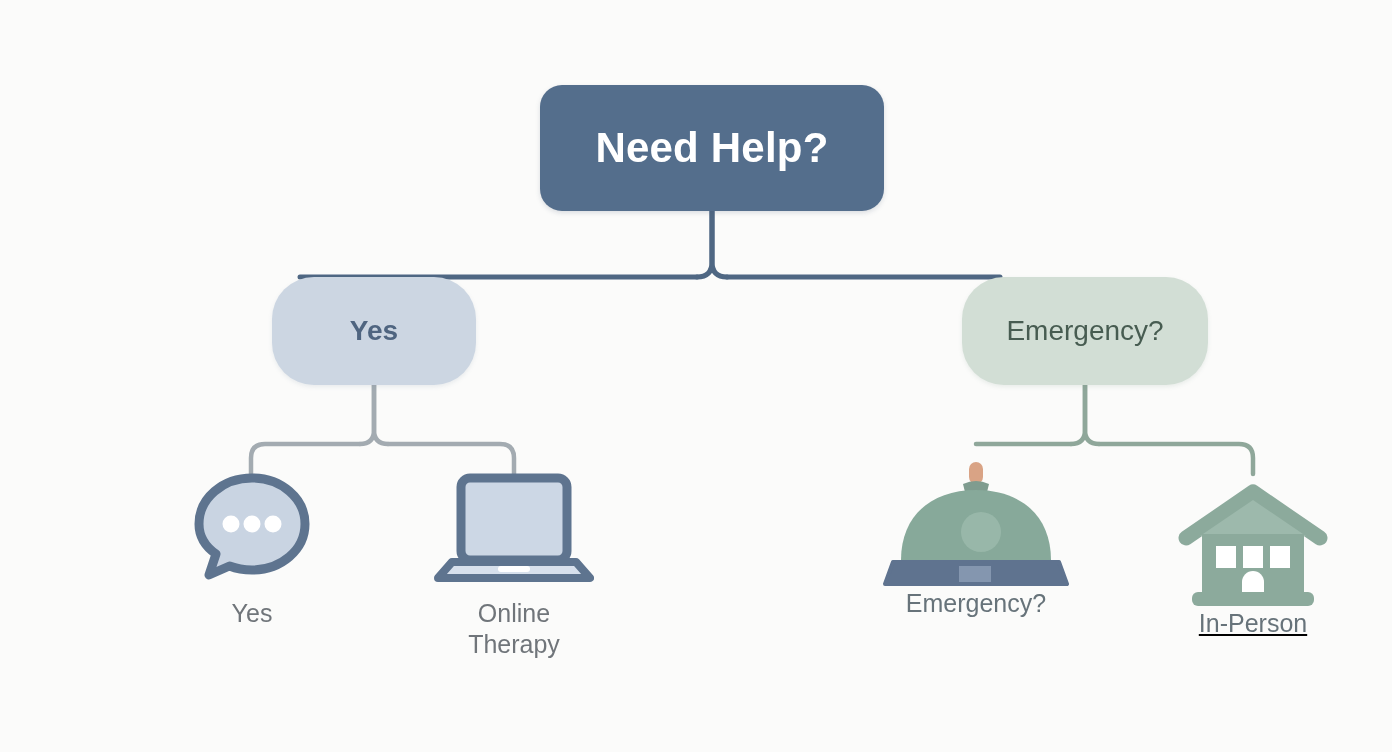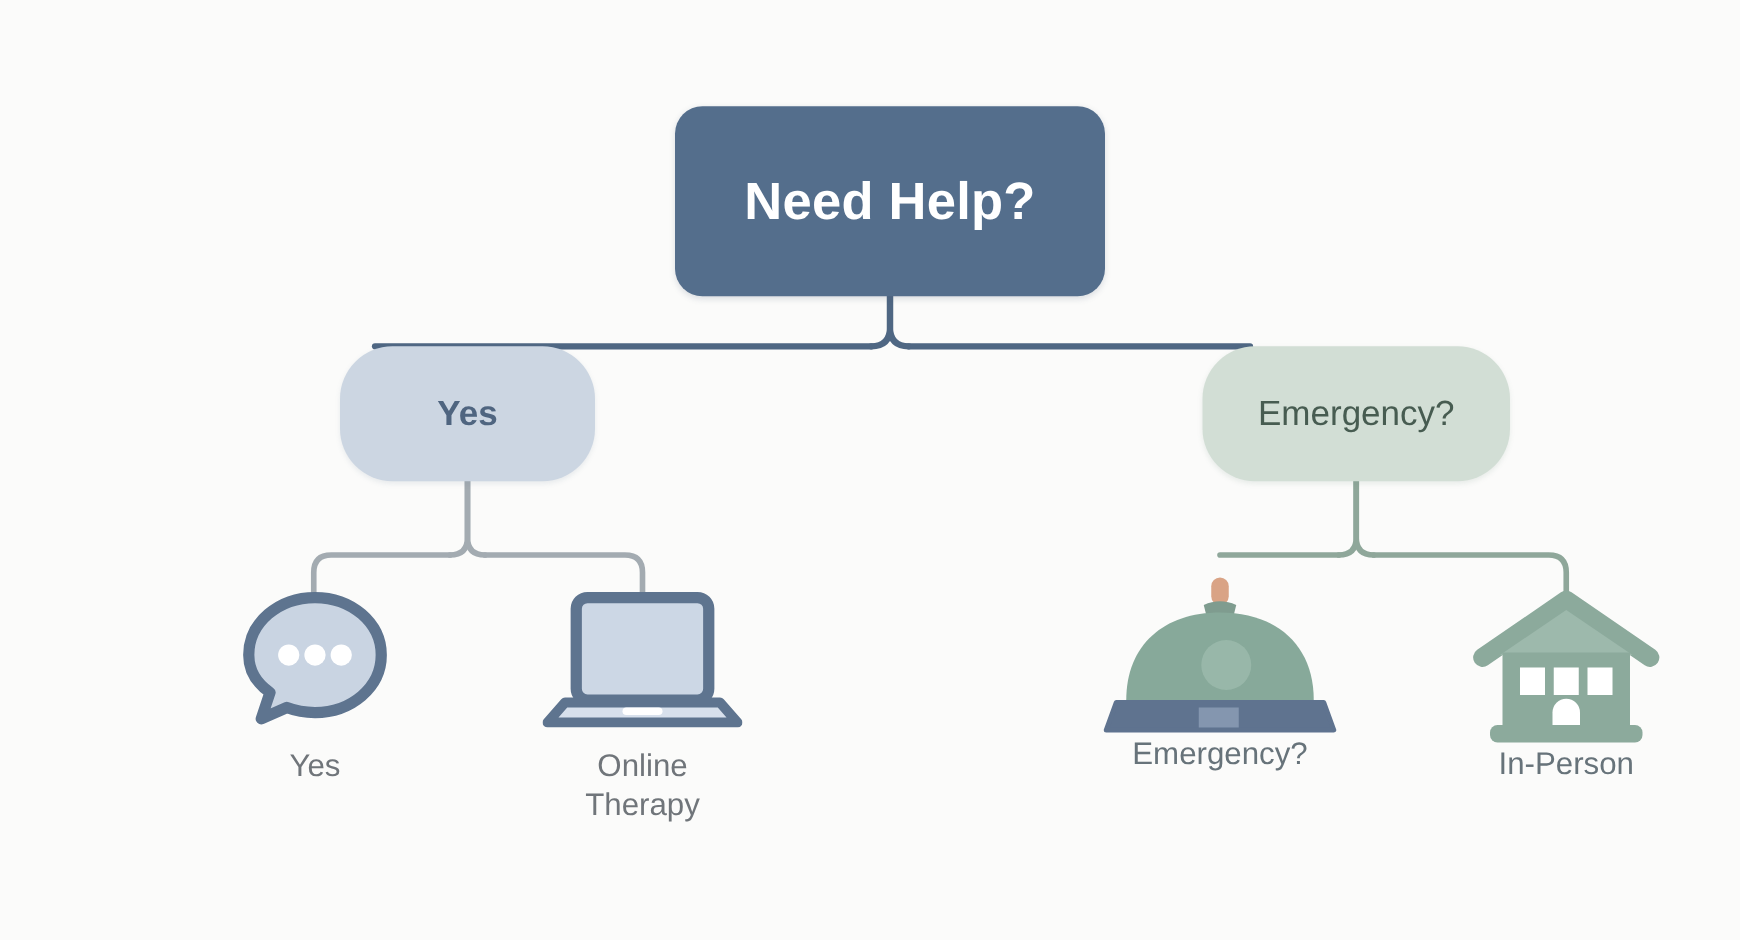--- a/index.html
+++ b/index.html
@@ -38,21 +38,21 @@
   }
   .node-label {
     display: block;
     line-height: 1.1;
   }
   
   #node-root {
     left: 540px;
     top: 85px;
     width: 344px;
-    height: 152px;
+    height: 126px;
     background: #546e8c;
     border-radius: 22px;
     box-shadow: 0 2px 5px rgba(70,90,115,0.18);
   }
   #node-root .node-label {
     color: #ffffff;
     font-size: 42px;
     font-weight: 700;
     letter-spacing: 0.2px;
   }
@@ -105,21 +105,21 @@
     line-height: 1.24;
     text-align: center;
     white-space: pre-line;
   }
   .leaf-blue .leaf-label { color: #70757a; }
   .leaf-green .leaf-label { color: #67737a; }
 
   #leaf-chat     { left: 152px;  top: 470px; }
   #leaf-laptop   { left: 414px;  top: 470px; }
   #leaf-bell     { left: 876px;  top: 460px; }
-  #leaf-building { left: 1153px; top: 468px; }
+  #leaf-building { left: 1153px; top: 480px; text-decoration: underline; }
 </style>
 </head>
 <body>
 
 <div id="canvas">
 
   <svg class="edges" viewBox="0 0 1392 752" width="1392" height="752">
 
     <path d="M712 211 L712 262 Q712 277 727 277" fill="none" stroke="#4f6783" stroke-width="5" stroke-linecap="round"></path>
     <path d="M712 211 L712 262 Q712 277 697 277" fill="none" stroke="#4f6783" stroke-width="5" stroke-linecap="round"></path>

